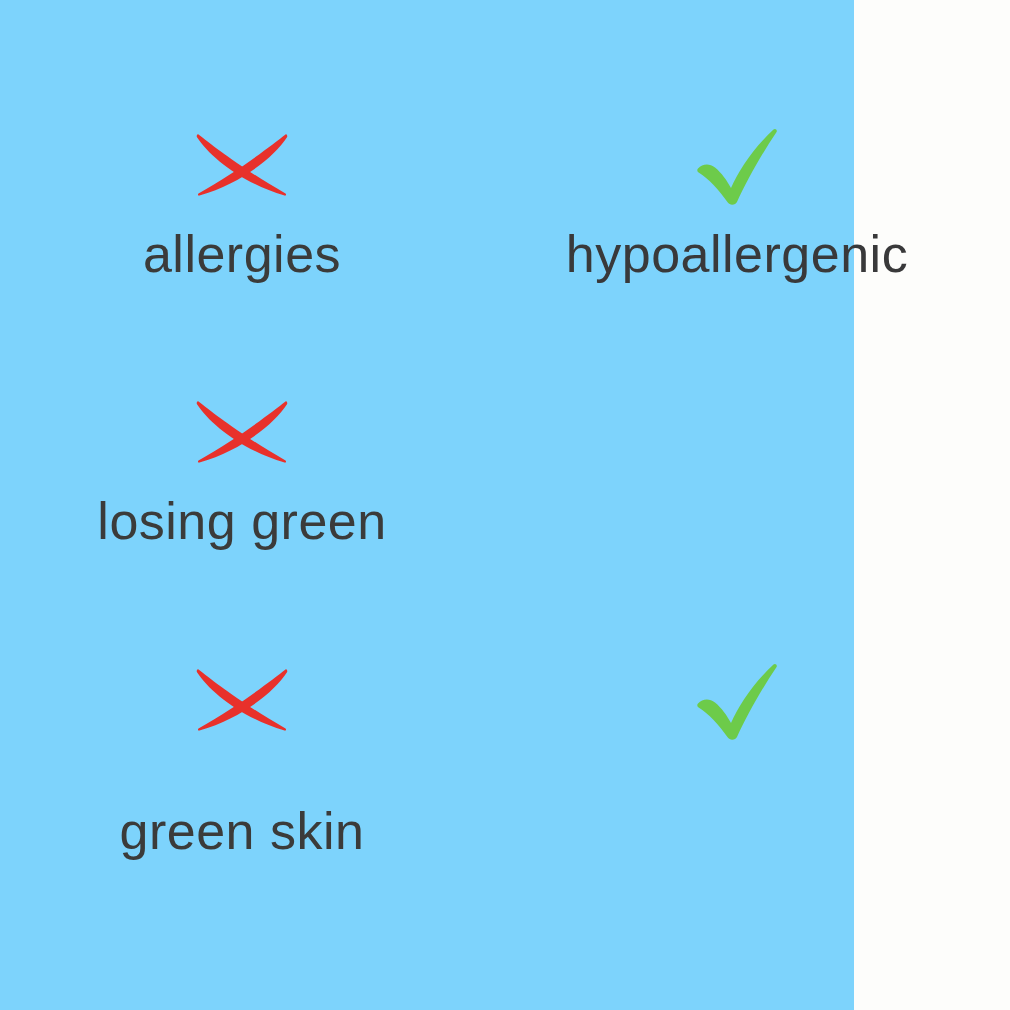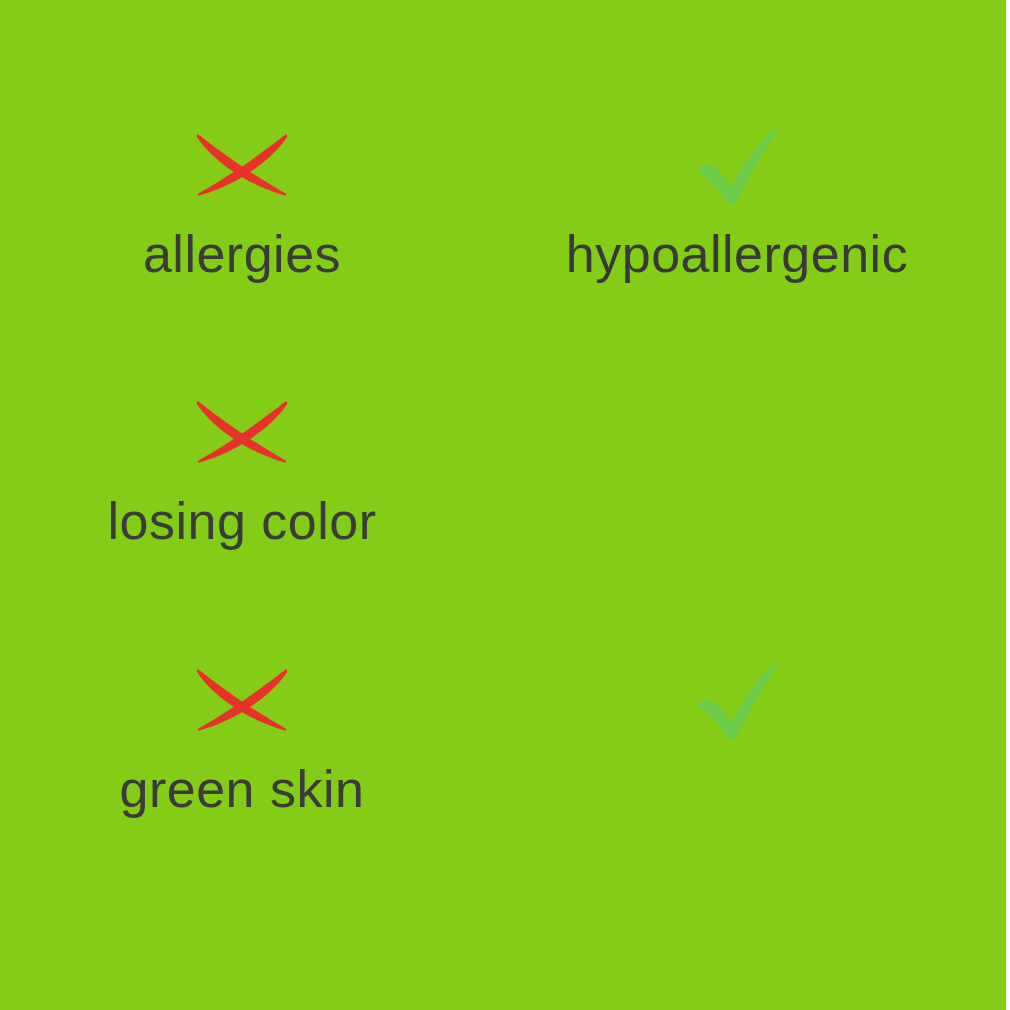--- a/index.html
+++ b/index.html
@@ -11,23 +11,23 @@
     width: 1010px;
     height: 1010px;
     overflow: hidden;
     background: #fdfdfb;
     font-family: "Liberation Sans", "DejaVu Sans", sans-serif;
     -webkit-font-smoothing: antialiased;
   }
 
   #comparison-board {
     position: relative;
-    width: 1006px;
+    width: 854px;
     height: 1010px;
-    background: #84cc16;
+    background: #7dd3fc;
   }
 
   
   .feature-grid {
     position: absolute;
     left: 0;
     top: 0;
     width: 1010px;
     height: 1010px;
   }
@@ -42,21 +42,21 @@
     box-sizing: border-box;
   }
 
   
   .col-left  { left: 12px; }
   .col-right { left: 507px; align-items: center; }
 
   
   .row-1 { top: 112px; }
   .row-2 { top: 379px; }
-  .row-3 { top: 647px; }
+  .row-3 { top: 647px; gap: 42px; }
 
   .icon-wrap {
     width: 120px;
     height: 104px;
     display: block;
     position: relative;
   }
   .icon-wrap svg {
     display: block;
     width: 120px;
@@ -106,21 +106,21 @@
       <span class="feature-label pos">hypoallergenic</span>
     </div>
 
     <div class="feature-cell col-left row-2">
       <span class="icon-wrap">
         <svg viewBox="0 0 120 104" xmlns="http://www.w3.org/2000/svg" aria-hidden="true">
           <path d="M16.5 22.5 C 30 33, 62 58, 103.5 81.5 C 104.6 82.2 104.0 84.0 102.6 83.6 C 60 71, 28 45, 15.0 25.2 C 14.2 23.9 15.3 21.7 16.5 22.5 Z" fill="#e8312b"></path>
           <path d="M103.5 22.5 C 90 33, 58 58, 16.5 81.5 C 15.4 82.2 16.0 84.0 17.4 83.6 C 60 71, 92 45, 105.0 25.2 C 105.8 23.9 104.7 21.7 103.5 22.5 Z" fill="#e8312b"></path>
         </svg>
       </span>
-      <span class="feature-label neg">losing color</span>
+      <span class="feature-label neg">losing green</span>
     </div>
 
 
     <div class="feature-cell col-left row-3">
       <span class="icon-wrap">
         <svg viewBox="0 0 120 104" xmlns="http://www.w3.org/2000/svg" aria-hidden="true">
           <path d="M16.5 22.5 C 30 33, 62 58, 103.5 81.5 C 104.6 82.2 104.0 84.0 102.6 83.6 C 60 71, 28 45, 15.0 25.2 C 14.2 23.9 15.3 21.7 16.5 22.5 Z" fill="#e8312b"></path>
           <path d="M103.5 22.5 C 90 33, 58 58, 16.5 81.5 C 15.4 82.2 16.0 84.0 17.4 83.6 C 60 71, 92 45, 105.0 25.2 C 105.8 23.9 104.7 21.7 103.5 22.5 Z" fill="#e8312b"></path>
         </svg>
       </span>

